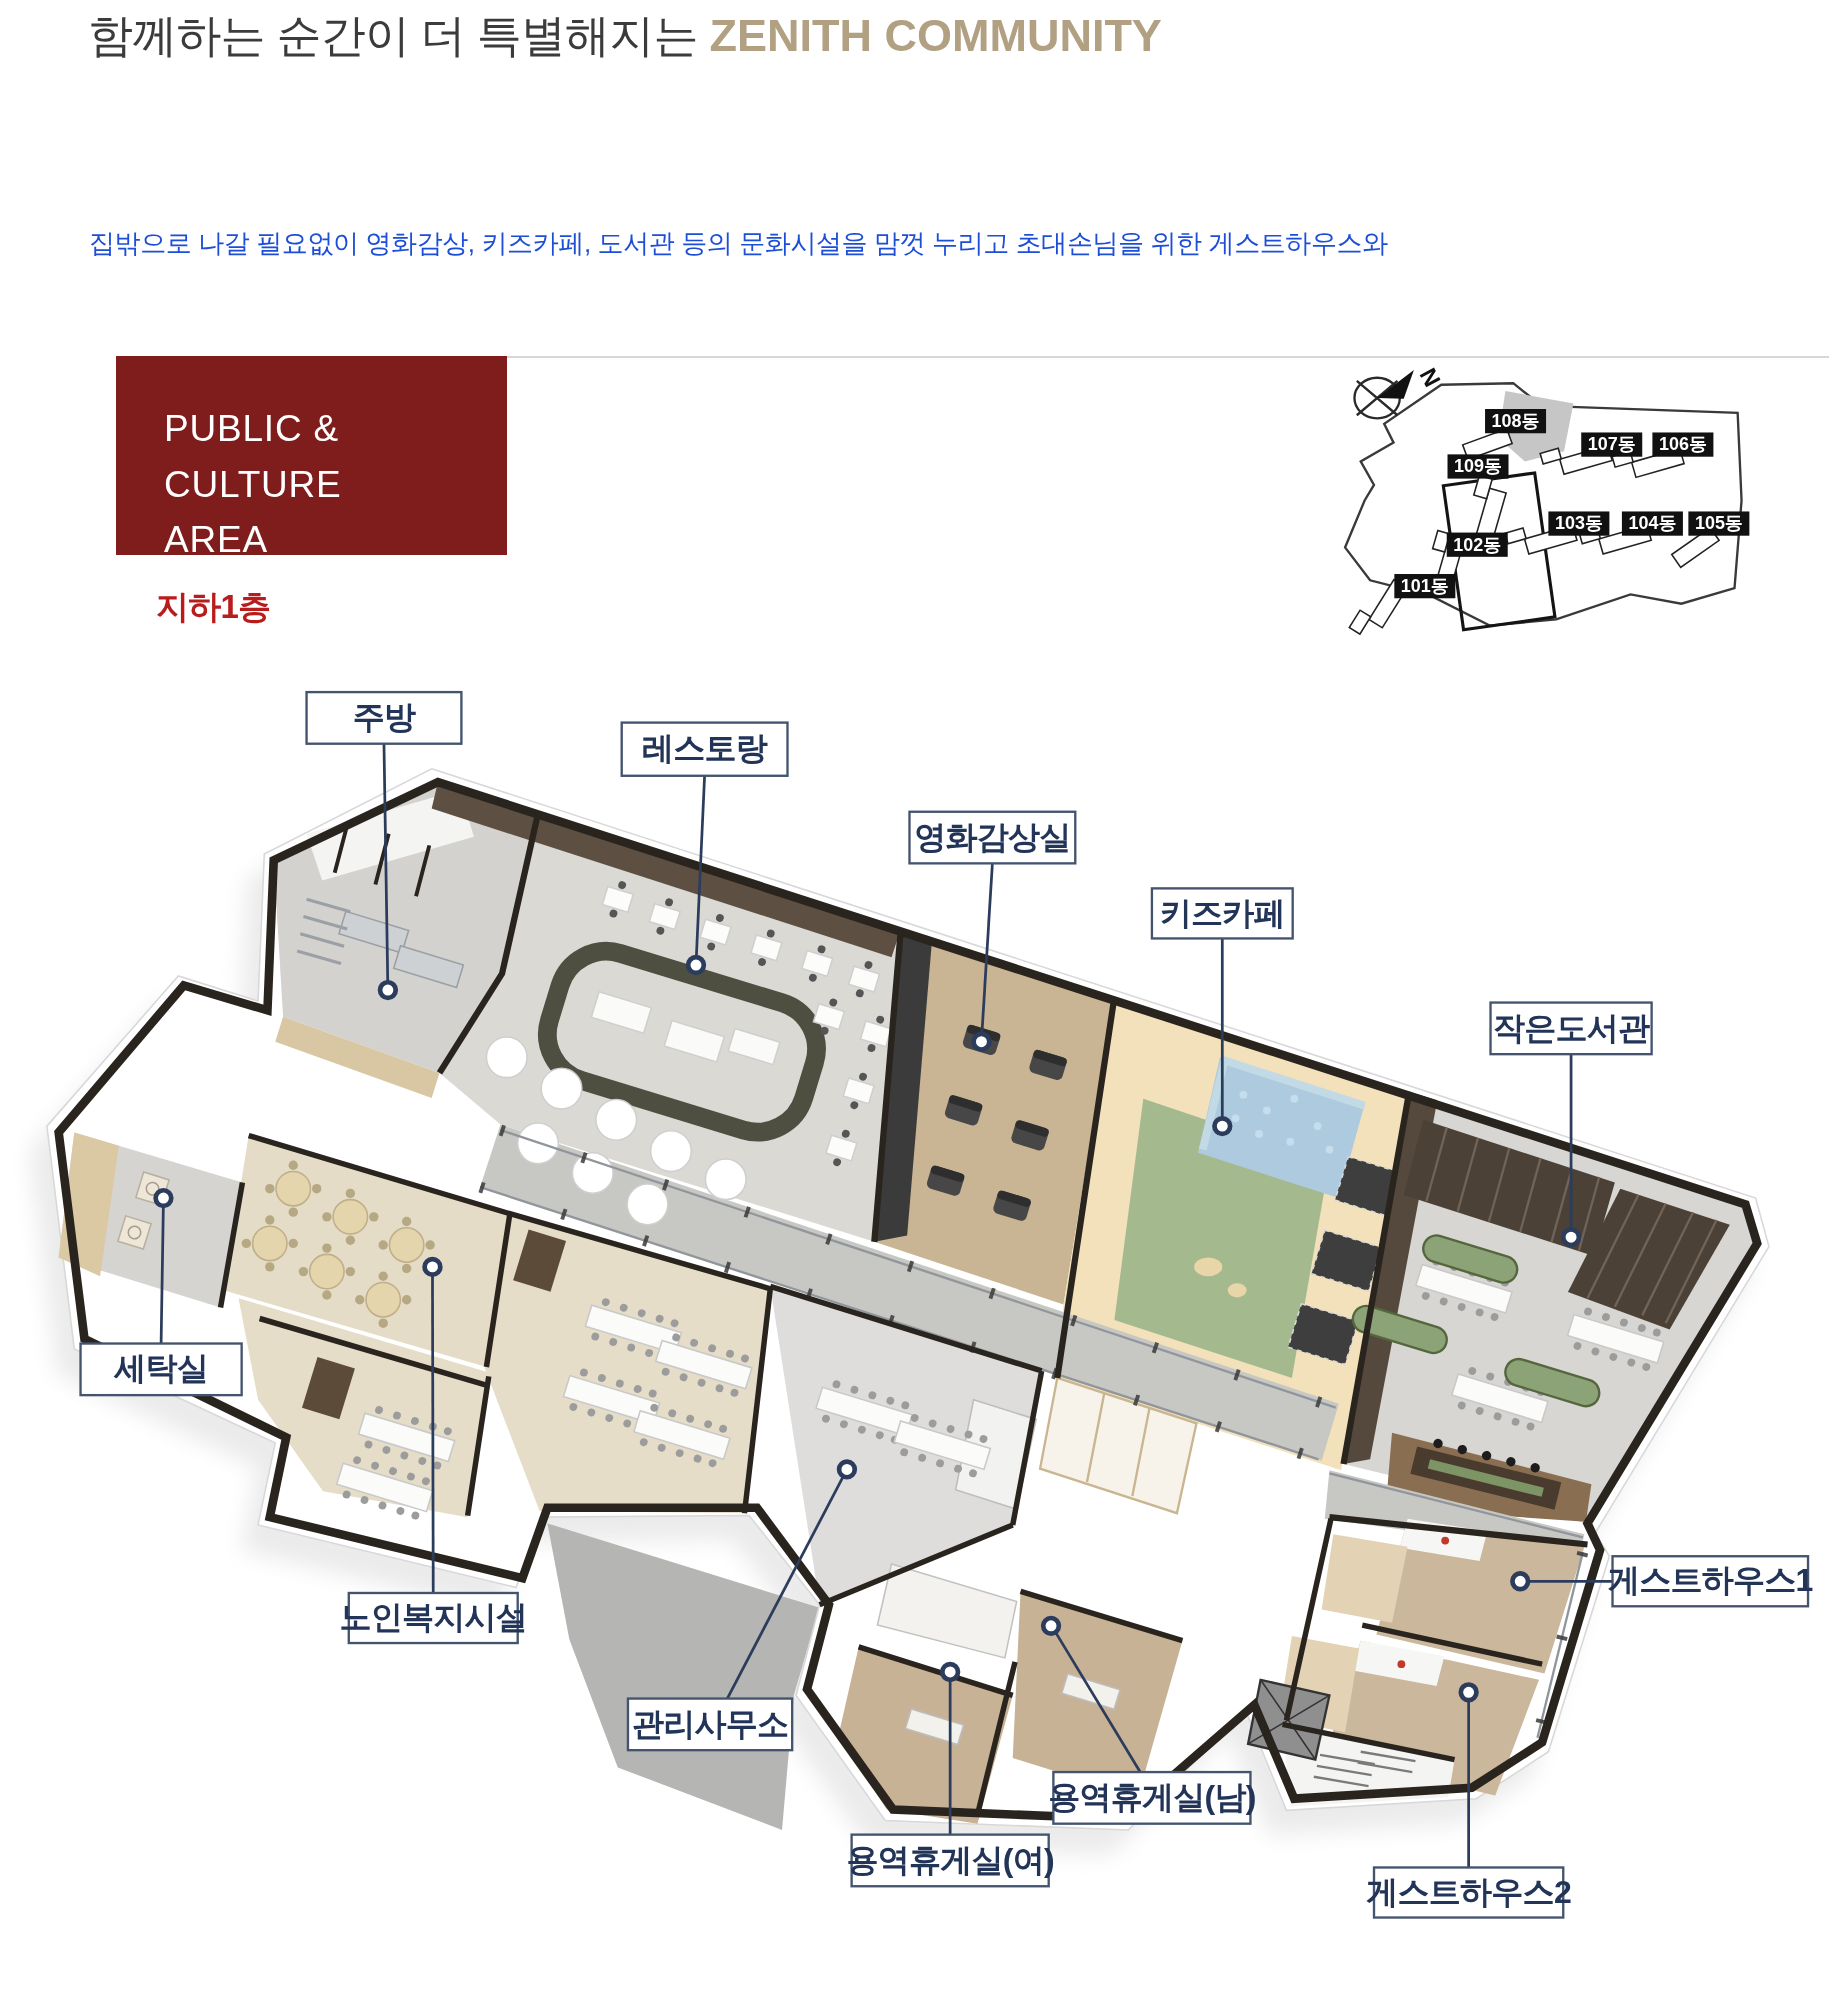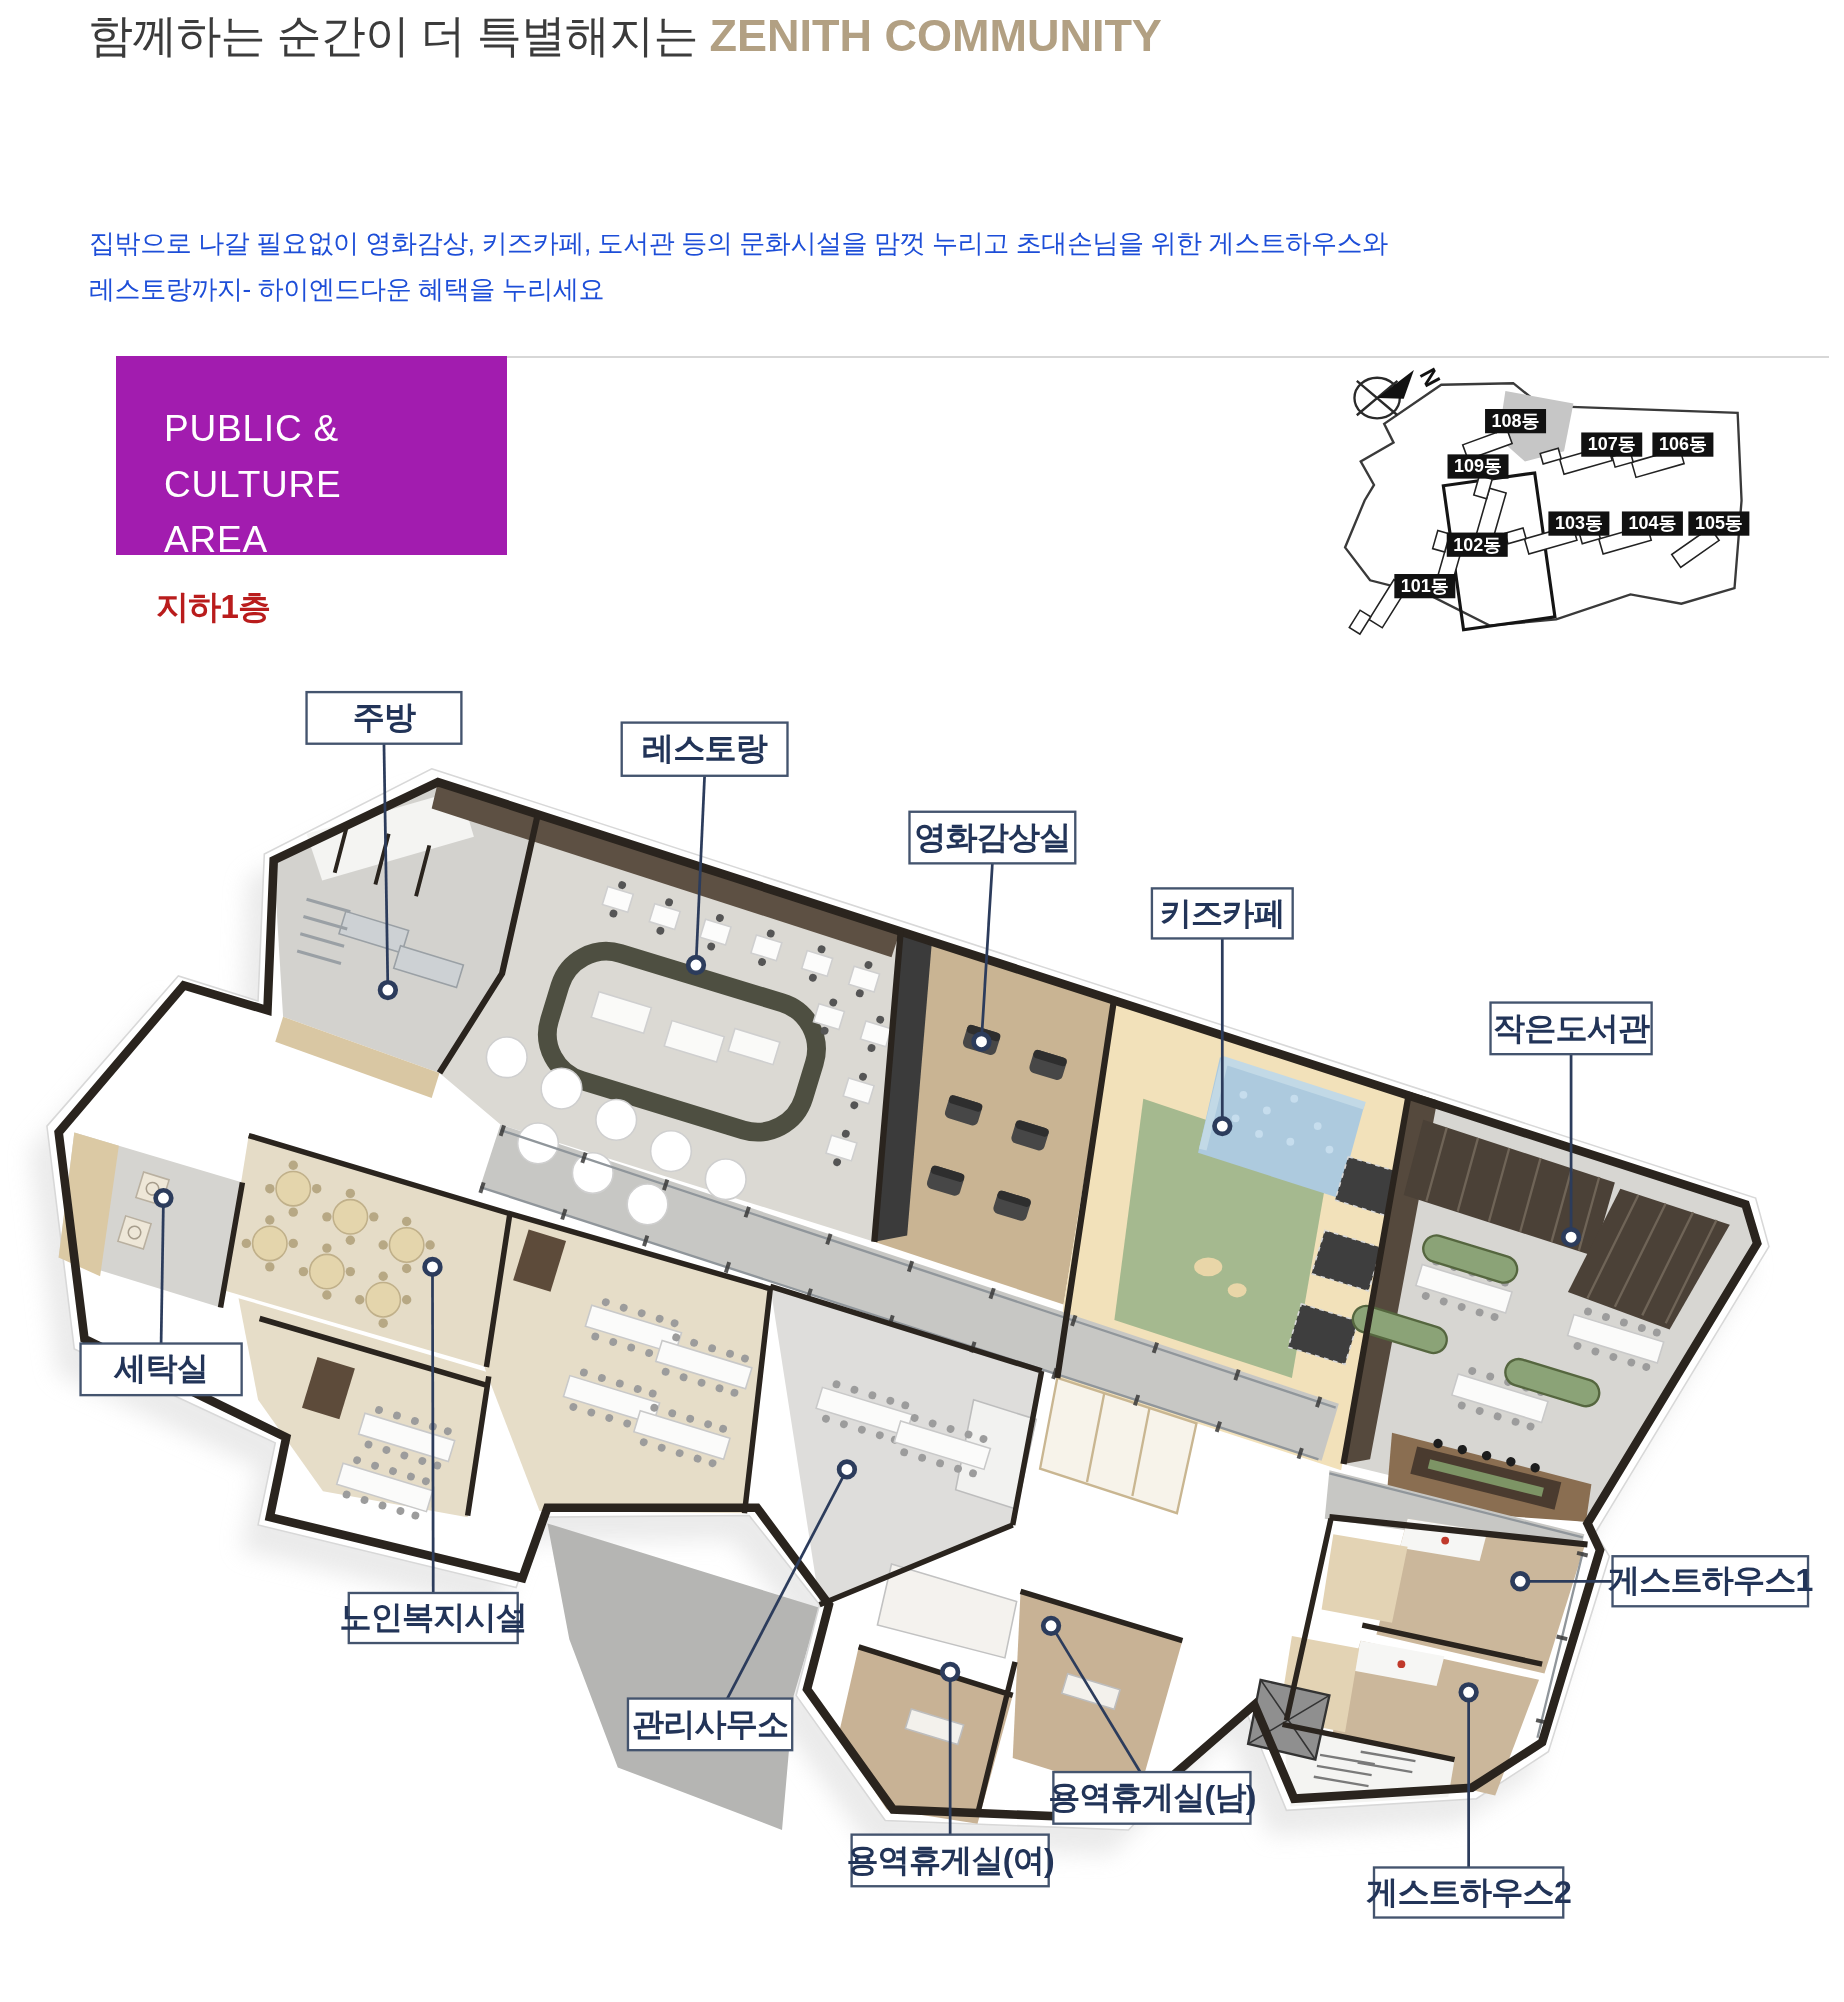--- a/index.html
+++ b/index.html
@@ -2,38 +2,37 @@
 <html style="font-size:12.5px"><head>
 <meta charset="utf-8">
 <style>
   html,body{margin:0;padding:0;background:#fff;}
   .page{position:relative;width:1844px;height:2002px;background:#fff;overflow:hidden;
         font-family:"Liberation Sans","DejaVu Sans",sans-serif;}
   .eyebrow{position:absolute;left:88px;top:6.3px;font-size:45px;color:#3b3b3b;letter-spacing:-0.8px;white-space:nowrap;}
   .brand{color:#b2a083;font-weight:700;letter-spacing:0px;}
   .title{position:absolute;left:86px;top:69px;font-size:59px;font-weight:800;color:#0e0e0e;letter-spacing:-1.6px;white-space:nowrap;}
   .desc{position:absolute;left:89px;top:221px;font-size:26px;color:#1d4ed8;line-height:1.75;letter-spacing:-0.4px;}
-  .badge{position:absolute;left:116px;top:356px;width:391px;height:199px;background:#a21caf;color:#fff;
+  .badge{position:absolute;left:116px;top:356px;width:391px;height:199px;background:#7f1d1d;color:#fff;
          box-sizing:border-box;padding:45px 0 0 48px;font-size:37px;line-height:1.5;letter-spacing:0.8px;}
   .badge-rule{position:absolute;left:507px;top:356px;width:1322px;height:1.6px;background:#d7d7d7;}
   .floor-tag{position:absolute;left:156px;top:585px;font-size:33px;font-weight:700;color:#b91c1c;letter-spacing:-0.8px;}
   svg{position:absolute;left:0;top:0;}
   text{font-family:"Liberation Sans","DejaVu Sans",sans-serif;}
   .lbl{font-size:41px;font-weight:600;fill:#223458;letter-spacing:-1px;}
   .chip{font-size:23px;fill:#fff;font-weight:600;}
 </style>
 </head>
 <body>
 
 <div class="page">
 
   <div class="eyebrow"><span>함께하는 순간이 더 특별해지는 </span><span class="brand">ZENITH COMMUNITY</span></div>
   <div class="desc">
     <div>집밖으로 나갈 필요없이 영화감상, 키즈카페, 도서관 등의 문화시설을 맘껏 누리고 초대손님을 위한 게스트하우스와</div>
-    <div>레스토랑까지- 하이엔드다운 혜택을 누리세요</div>
   </div>
 
   <div class="badge">
     <div>PUBLIC &amp; CULTURE</div>
     <div>AREA</div>
   </div>
   <div class="badge-rule"></div>
   <div class="floor-tag">지하1층</div>
 
   <svg width="1844" height="2002" viewBox="0 0 2358 2560">

